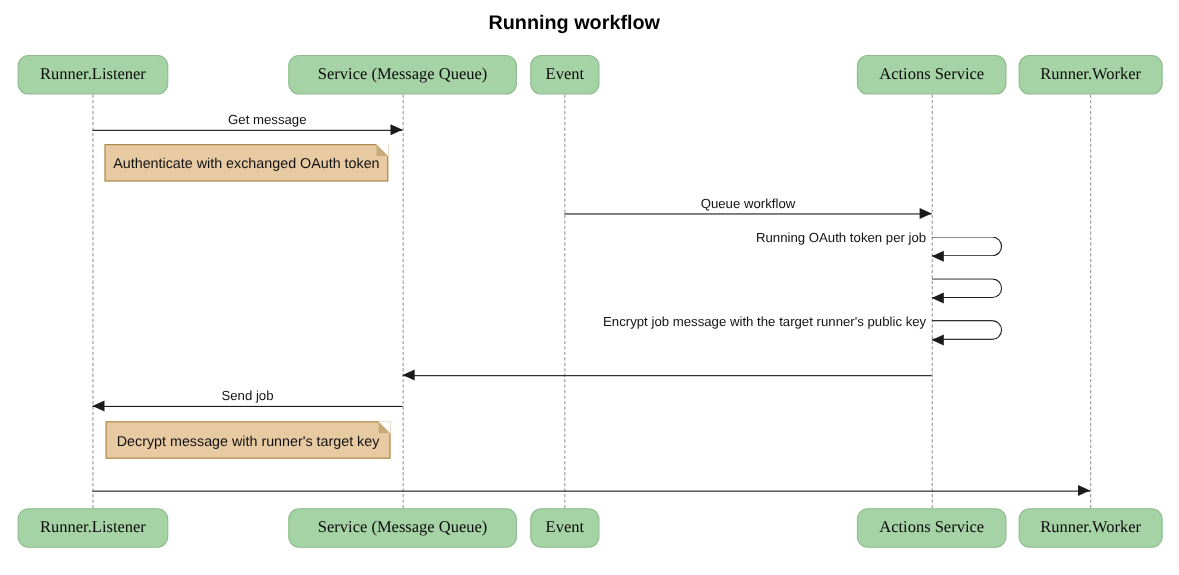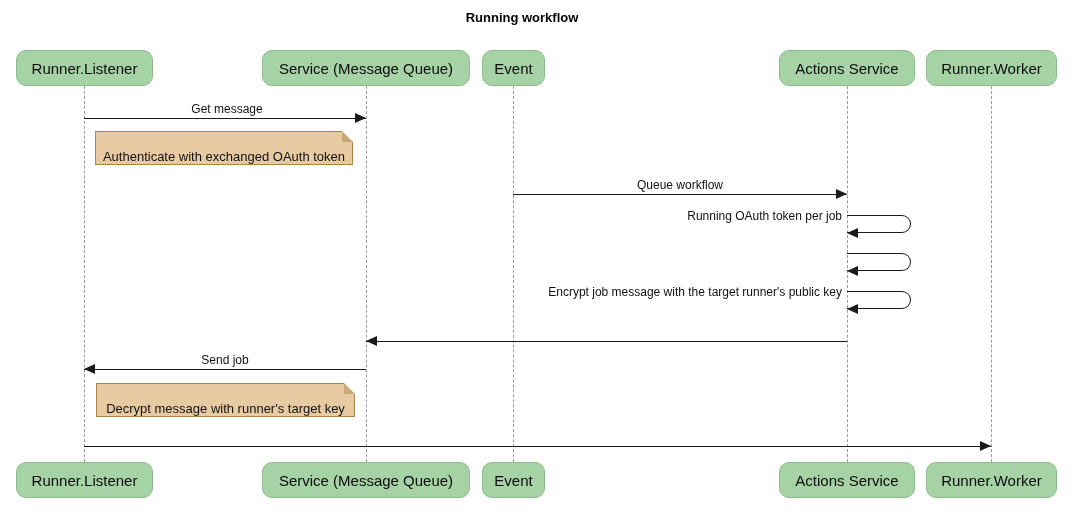--- a/index.html
+++ b/index.html
@@ -9,37 +9,38 @@
     height: 523px;
     background: #ffffff;
     font-family: "Liberation Sans", sans-serif;
     color: #111111;
     overflow: hidden;
   }
   .title {
     position: absolute;
     left: 0; top: 10px; width: 1044px;
     text-align: center;
-    font-size: 13px;
+    font-size: 18px;
     font-weight: bold;
     color: #000000;
   }
   .actor {
     position: absolute;
     height: 36px;
     background: #a5d3a5;
     border: 1px solid #8cbc8c;
     border-radius: 10px;
     box-sizing: border-box;
     display: flex;
     align-items: center;
     justify-content: center;
     font-size: 15px;
     color: #0b0b0b;
     white-space: nowrap;
+    font-family: Liberation Serif, serif;
   }
   .lifeline {
     position: absolute;
     top: 86px;
     height: 376px;
     width: 0;
     border-left: 1px dashed #999999;
   }
   .msg-line {
     position: absolute;
@@ -75,21 +76,21 @@
     border-left: none;
     border-radius: 0 10px 10px 0;
   }
   .note {
     position: absolute;
     height: 34px;
     box-sizing: border-box;
     background: #e8caa2;
     border: 1px solid #aa8549;
     display: flex;
-    align-items: flex-end;
+    align-items: center;
     justify-content: center;
     font-size: 13px;
     color: #111111;
     white-space: nowrap;
   }
   .note .fold {
     position: absolute;
     top: -1px; right: -1px;
     width: 0; height: 0;
     border-top: 11px solid #ffffff;
@@ -118,21 +119,21 @@
   <div class="actor" style="left:482px; top:50px; width:63px">
       <span>Event</span>
     </div>
   <div class="actor" style="left:779px; top:50px; width:136px">
       <span>Actions Service</span>
     </div>
   <div class="actor" style="left:926px; top:50px; width:131px">
       <span>Runner.Worker</span>
     </div>
 
-  <div class="msg-label" style="left:227px; top:102px">Get message</div>
+  <div class="msg-label" style="left:243px; top:102px">Get message</div>
   <div class="msg-line" style="left:84px; top:118px; width:282px"></div>
   <div class="arrowhead right" style="left:355px; top:113px"></div>
 
   <div class="note" style="left:95px; top:131px; width:258px">
     <span class="fold"></span>
     <span>Authenticate with exchanged OAuth token</span>
   </div>
 
   <div class="msg-label" style="left:680px; top:178px">Queue workflow</div>
   <div class="msg-line" style="left:513px; top:194px; width:334px"></div>

